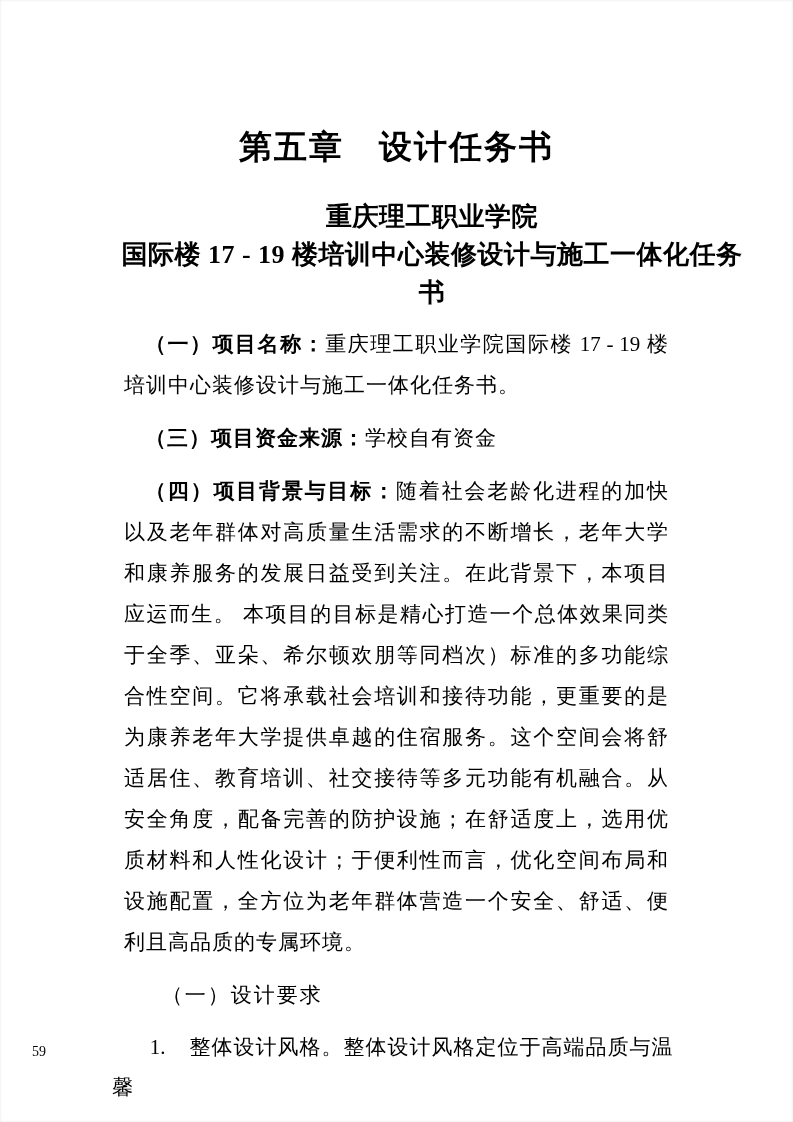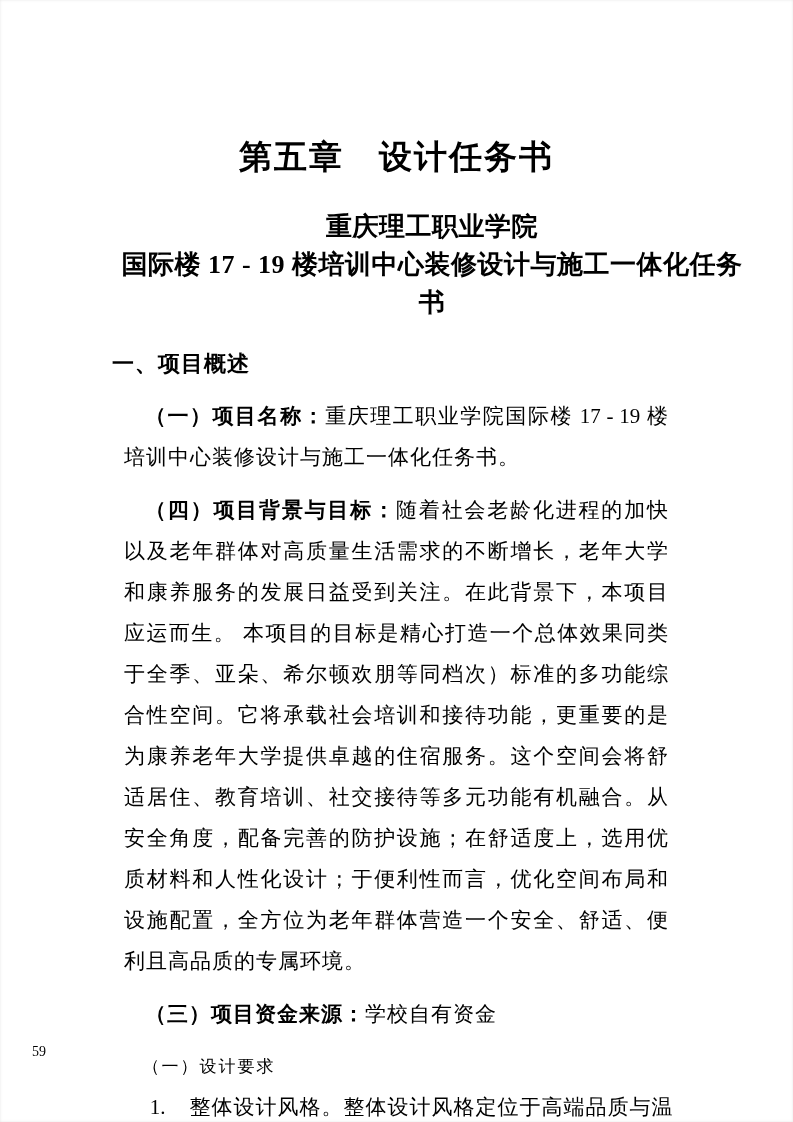--- a/index.html
+++ b/index.html
@@ -19,21 +19,21 @@
     height: 1122px;
     box-sizing: border-box;
     background: #ffffff;
     box-shadow: inset 0 0 3px rgba(0,0,0,0.10);
     overflow: hidden;
   }
   .content {
     margin: 0 112px;
   }
   .chapter-title {
-    margin: 18px;
+    margin: 8px;
     padding-top: 118px;
     text-align: center;
     font-family: Liberation Sans, sans-serif;
     font-weight: bold;
     font-size: 33px;
     line-height: 42px;
     letter-spacing: 2px;
   }
   .doc-title {
     margin: 30px auto 0;
@@ -68,22 +68,22 @@
     font-weight: bold;
   }
   .figure {
     font-family: "Liberation Serif", "DejaVu Serif", serif;
     letter-spacing: 0;
   }
   .figure.bold {
     font-weight: bold;
   }
   .subheading {
-    margin: 0;
-    font-size: 17px;
+    margin: 12px;
+    font-size: 21px;
     line-height: 40px;
     text-indent: 1.8em;
     letter-spacing: 2px;
   }
   .numbered {
     margin: 0;
     font-size: 21px;
     line-height: 40px;
     text-indent: 1.8em;
     letter-spacing: 1px;
@@ -109,33 +109,32 @@
 <div class="page">
   <div class="content">
 
     <h1 class="chapter-title">第五章　设计任务书</h1>
 
     <h2 class="doc-title">
       <span>重庆理工职业学院</span><br>
       <span>国际楼 17 - 19 楼培训中心装修设计与施工一体化任务书</span>
     </h2>
 
-    <h3 class="sec-heading">一、项目概述</h3>
 
     <p class="para">
       <span class="label">（一）项目名称：</span><span>重庆理工职业学院国际楼 </span><span class="figure">17 - 19</span><span> 楼培训中心装修设计与施工一体化任务书。</span>
     </p>
 
 
     <p class="para">
-      <span class="label">（四）项目背景与目标：</span><span>随着社会老龄化进程的加快以及老年群体对高质量生活需求的不断增长，老年大学和康养服务的发展日益受到关注。在此背景下，本项目应运而生。 本项目的目标是精心打造一个总体效果同类于全季、亚朵、希尔顿欢朋等同档次）标准的多功能综合性空间。它将承载社会培训和接待功能，更重要的是为康养老年大学提供卓越的住宿服务。这个空间会将舒适居住、教育培训、社交接待等多元功能有机融合。从安全角度，配备完善的防护设施；在舒适度上，选用优质材料和人性化设计；于便利性而言，优化空间布局和设施配置，全方位为老年群体营造一个安全、舒适、便利且高品质的专属环境。</span>
+      <span class="label">（三）项目资金来源：</span><span>学校自有资金</span>
     </p>
 
     <p class="para">
-      <span class="label">（三）项目资金来源：</span><span>学校自有资金</span>
+      <span class="label">（四）项目背景与目标：</span><span>随着社会老龄化进程的加快以及老年群体对高质量生活需求的不断增长，老年大学和康养服务的发展日益受到关注。在此背景下，本项目应运而生。 本项目的目标是精心打造一个总体效果同类于全季、亚朵、希尔顿欢朋等同档次）标准的多功能综合性空间。它将承载社会培训和接待功能，更重要的是为康养老年大学提供卓越的住宿服务。这个空间会将舒适居住、教育培训、社交接待等多元功能有机融合。从安全角度，配备完善的防护设施；在舒适度上，选用优质材料和人性化设计；于便利性而言，优化空间布局和设施配置，全方位为老年群体营造一个安全、舒适、便利且高品质的专属环境。</span>
     </p>
 
 
     <p class="subheading">（一）设计要求</p>
 
     <p class="numbered">
       <span class="num">1.</span><span>整体设计风格。整体设计风格定位于高端品质与温馨</span>
     </p>
 
   </div>

